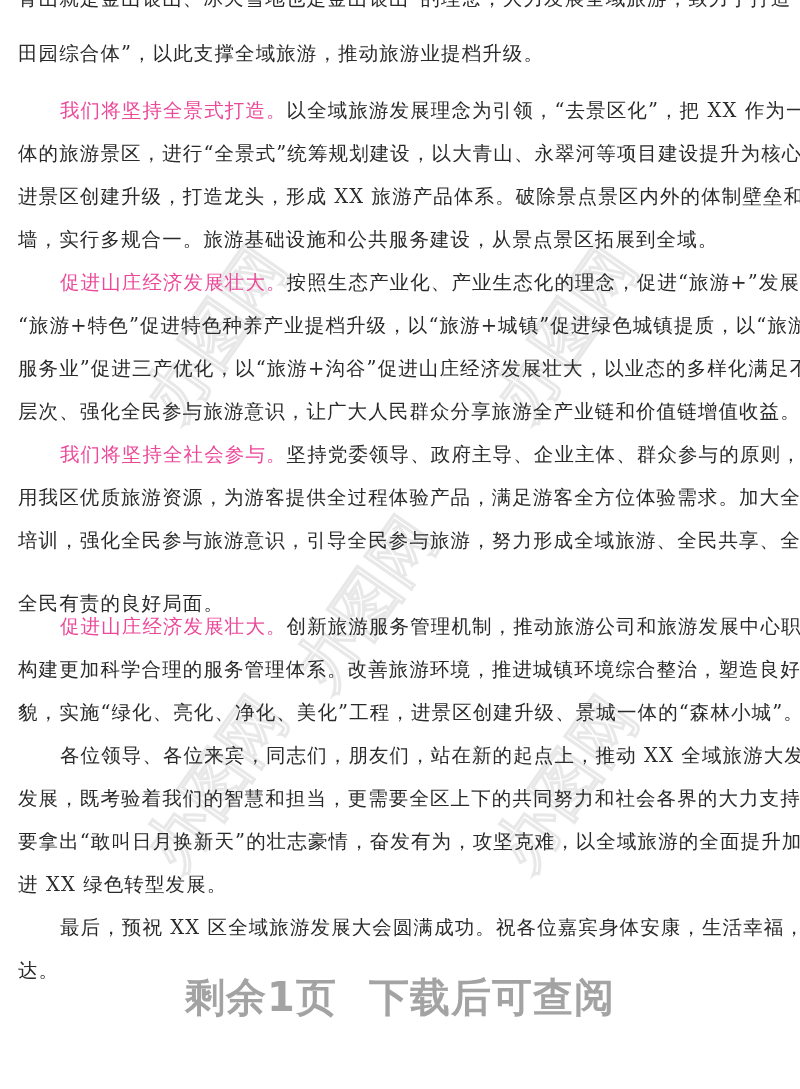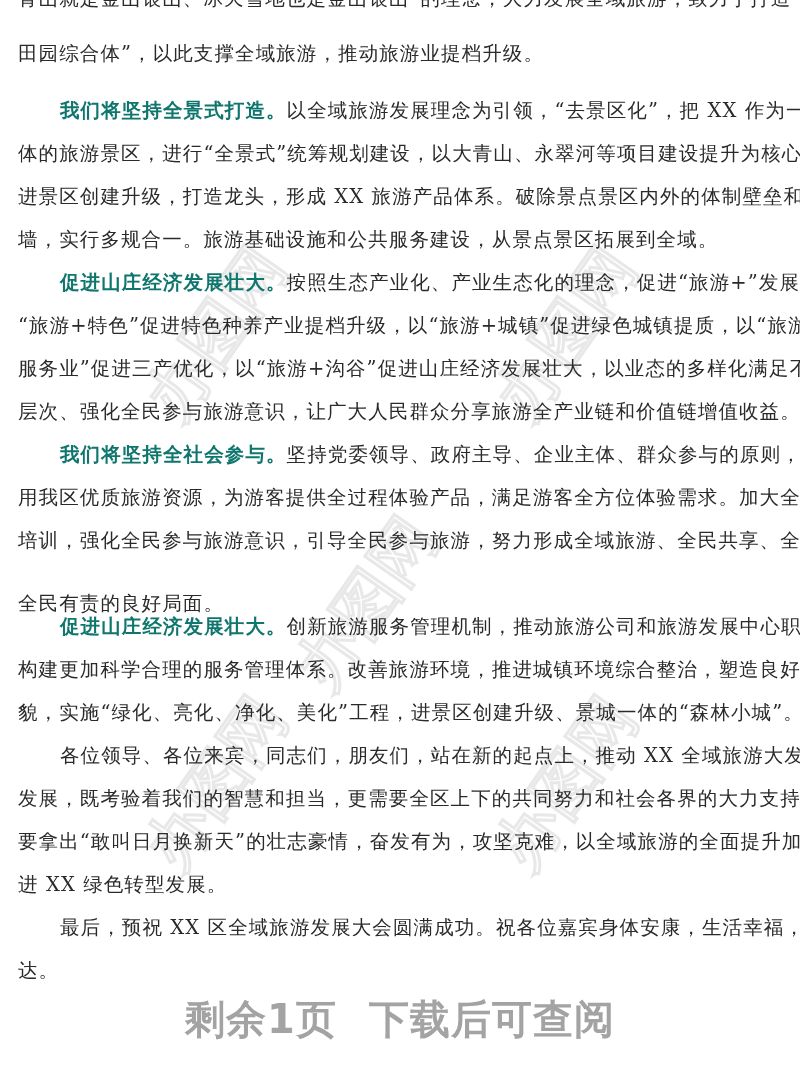--- a/index.html
+++ b/index.html
@@ -10,30 +10,30 @@
     color: #2a2a2a;
   }
   .page { position: absolute; left: 0; top: 0; width: 800px; height: 1089px; }
   .line {
     position: absolute; left: 18px; width: 764px;
     font-size: 19.5px; line-height: 26px; white-space: nowrap;
     letter-spacing: 1.1px;
   }
   .line.indent { left: 60px; width: 722px; }
   .line.justify { text-align: justify; text-align-last: justify; }
-  .bold { font-weight: bold; color: #0f766e; }
+  .bold { font-weight: normal; color: #ec4899; }
   .watermark {
     position: absolute; font-size: 64px; font-weight: bold;
     color: transparent; -webkit-text-stroke: 1px #e6e6e6;
     transform: rotate(-55deg); white-space: nowrap;
     font-family: "DejaVu Sans", sans-serif; opacity: 0.9;
     pointer-events: none;
   }
   .footer {
-    position: absolute; left: 0; width: 800px; top: 992px;
+    position: absolute; left: 0; width: 800px; top: 970px;
     text-align: center; font-size: 40px; font-weight: bold;
     color: #a3a3a3; font-family: "DejaVu Sans", sans-serif;
     letter-spacing: 1px;
   }
   .footer span { margin: 0 16px; }
 </style>
 </head>
 <body>
 
 <div class="page">

